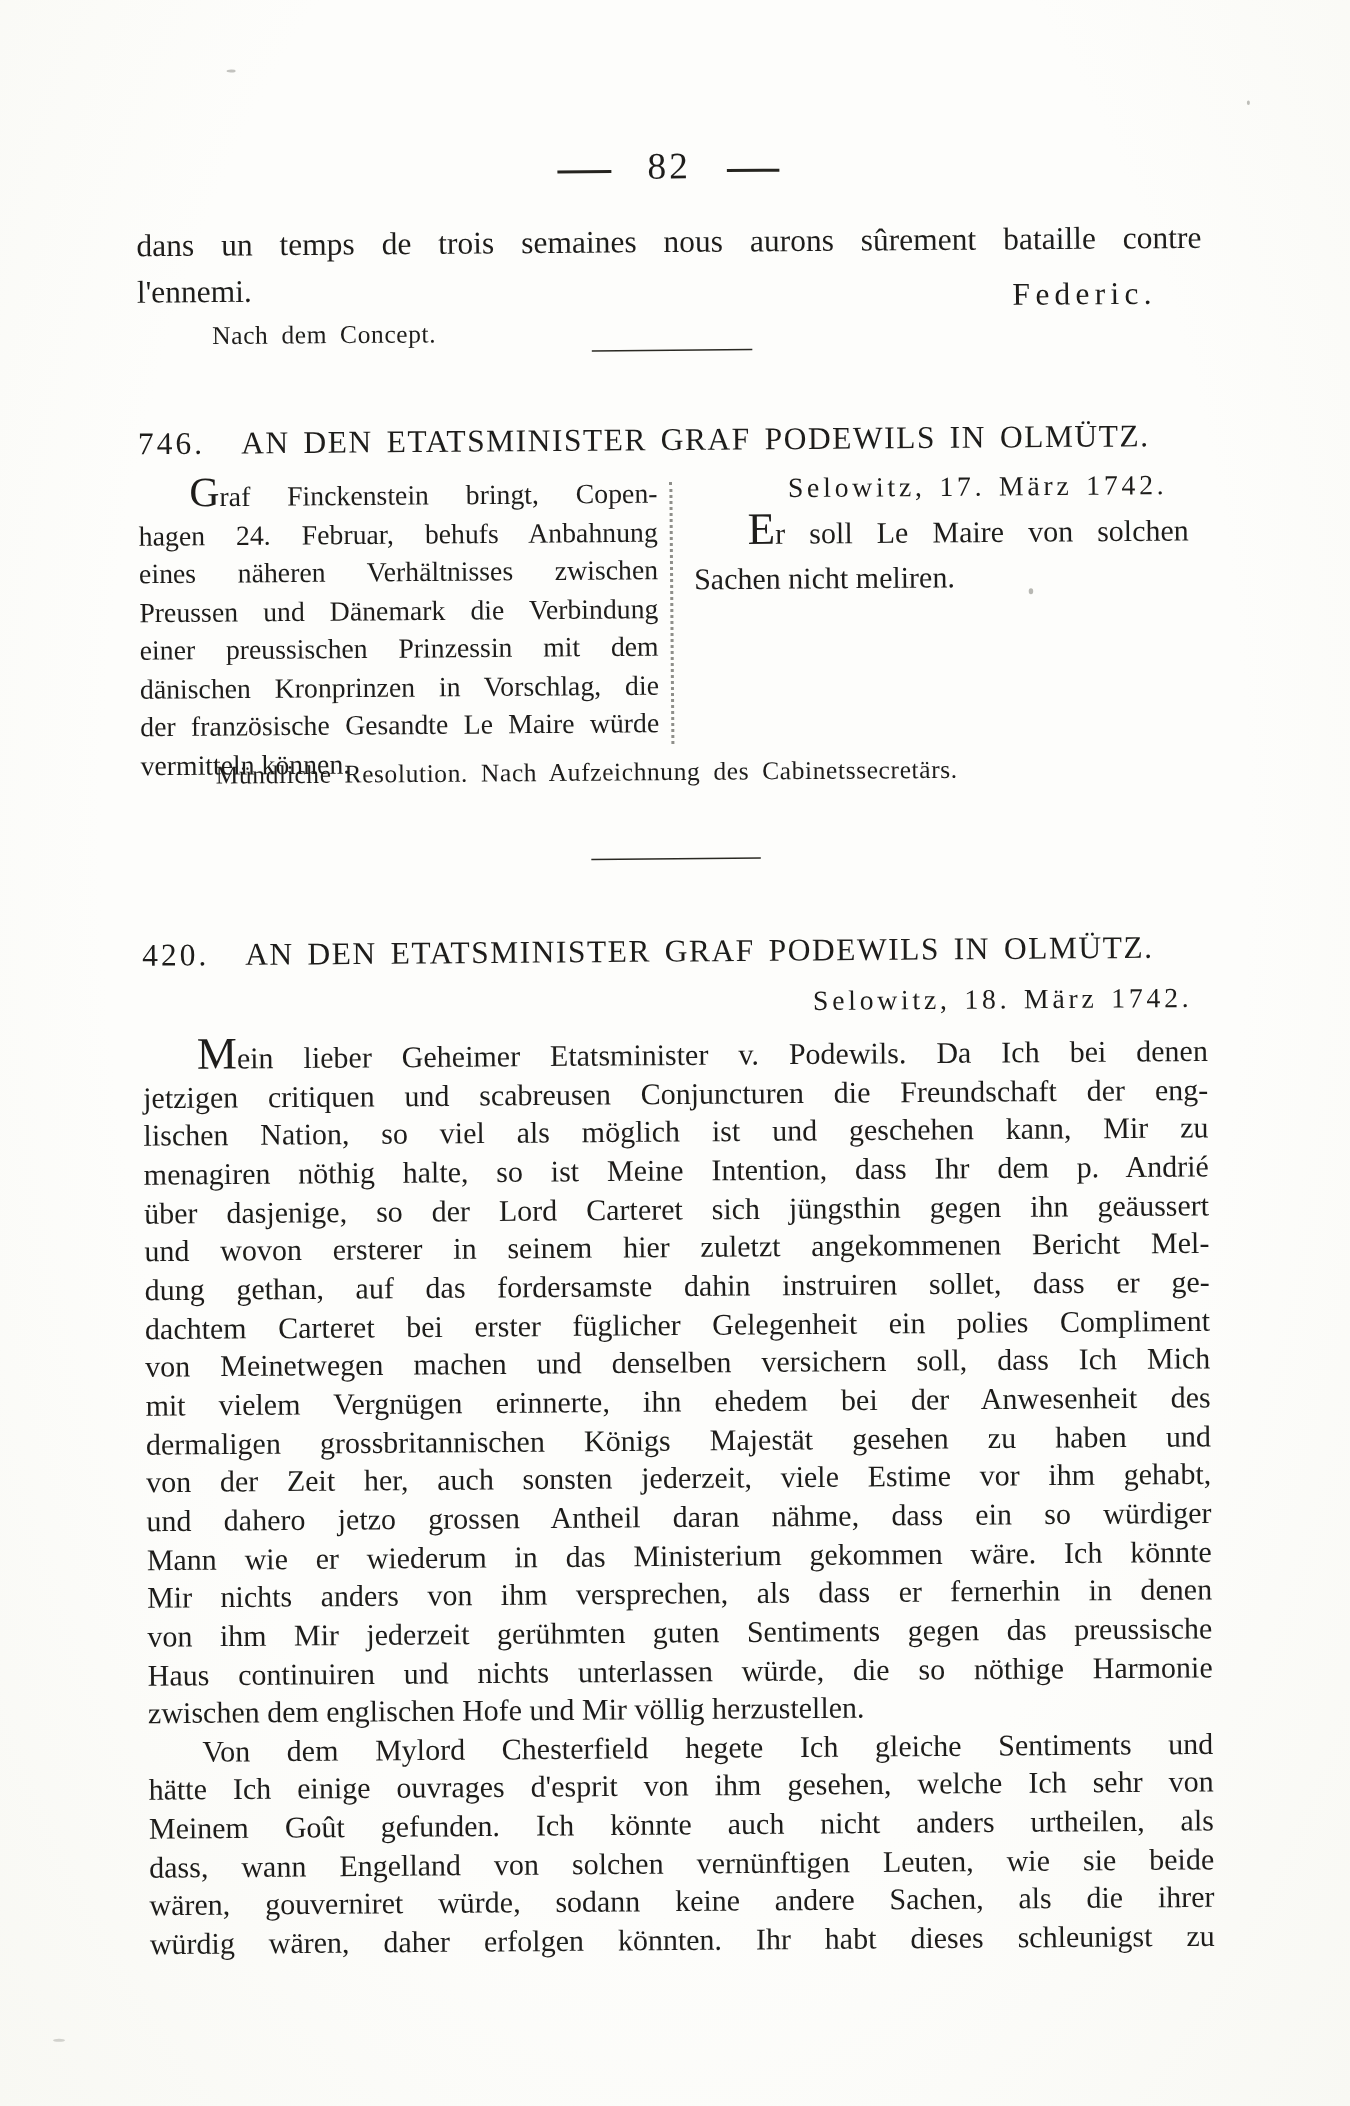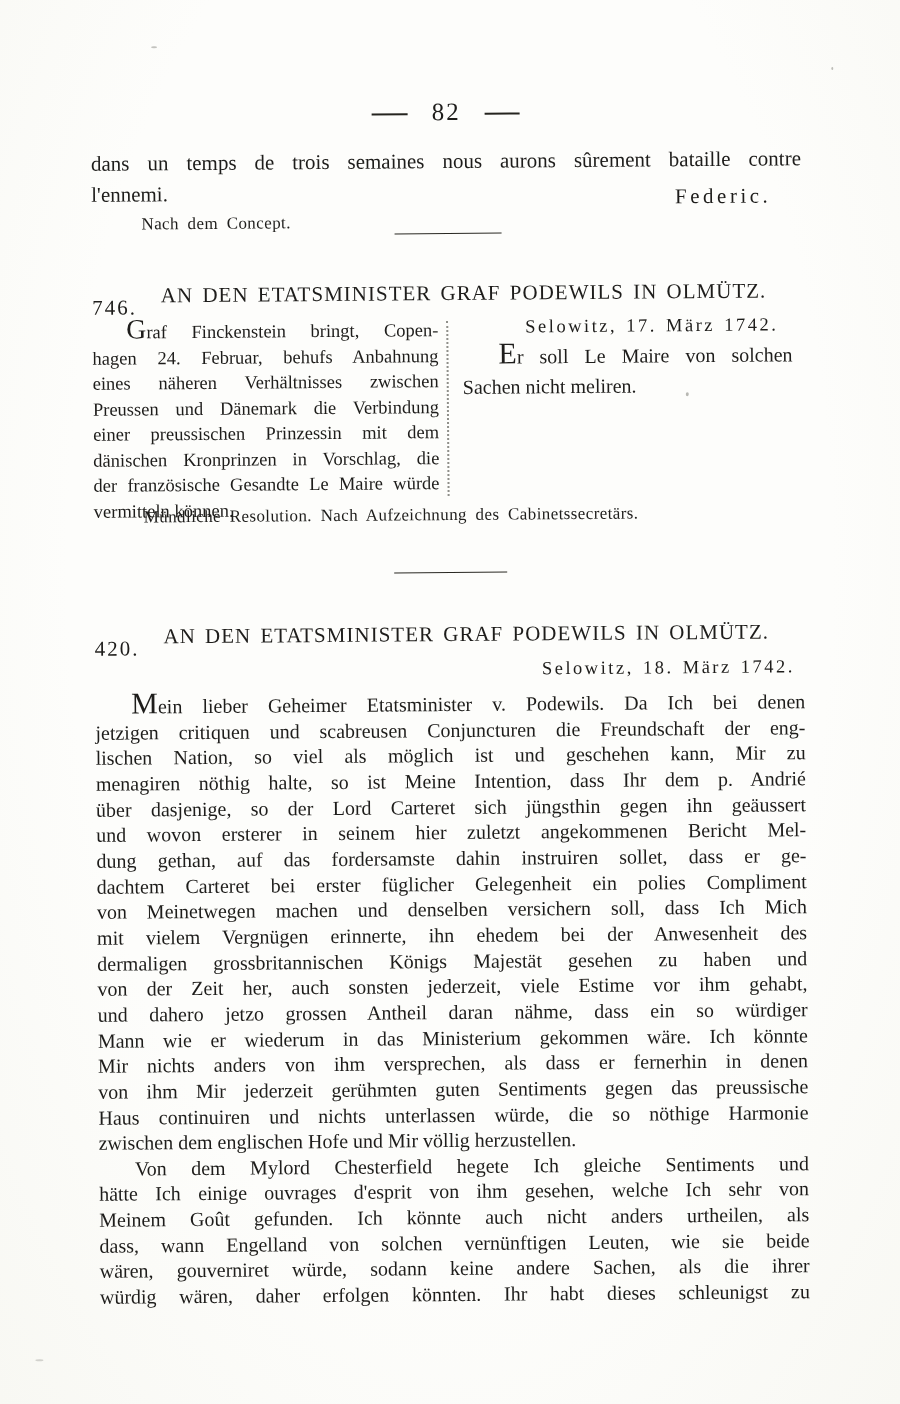--- a/index.html
+++ b/index.html
@@ -31,21 +31,21 @@
   .note-2 { top:505px; left:145px; }
 
   .divider { height:0; border-top:1.8px solid #2a2923; }
   .divider-1 { top:233px; left:398px; width:107px; }
   .divider-2 { top:572px; left:395px; width:113px; }
 
   
   .entry-heading { left:95px; width:714px; display:flex; gap:24px; font-size:21px; letter-spacing:1px; word-spacing:3px; white-space:nowrap; }
   .h746 { top:281px; }
   .h747 { top:622px; }
-  .entry-number { letter-spacing:2px;margin-top:12px; }
+  .entry-number { letter-spacing:2px; }
 
   
   .col-left { top:317px; left:95px; width:346px; font-size:18.5px; line-height:25.5px; }
   .col-left .line:first-child { text-indent:34px; }
   .col-left .line:last-child { text-align-last:left; }
   .col-divider { left:449px; top:321px; height:175px; width:0; border-left:2px dotted #8f8f8a; }
   .col-right { top:317px; left:465px; width:330px; }
   .dateline { font-size:18.5px; letter-spacing:2.5px; word-spacing:2px; }
   .dateline-746 { text-align:right; padding-right:14px; margin-bottom:5px; }
   .resolution { font-size:20px; line-height:29.5px; }

